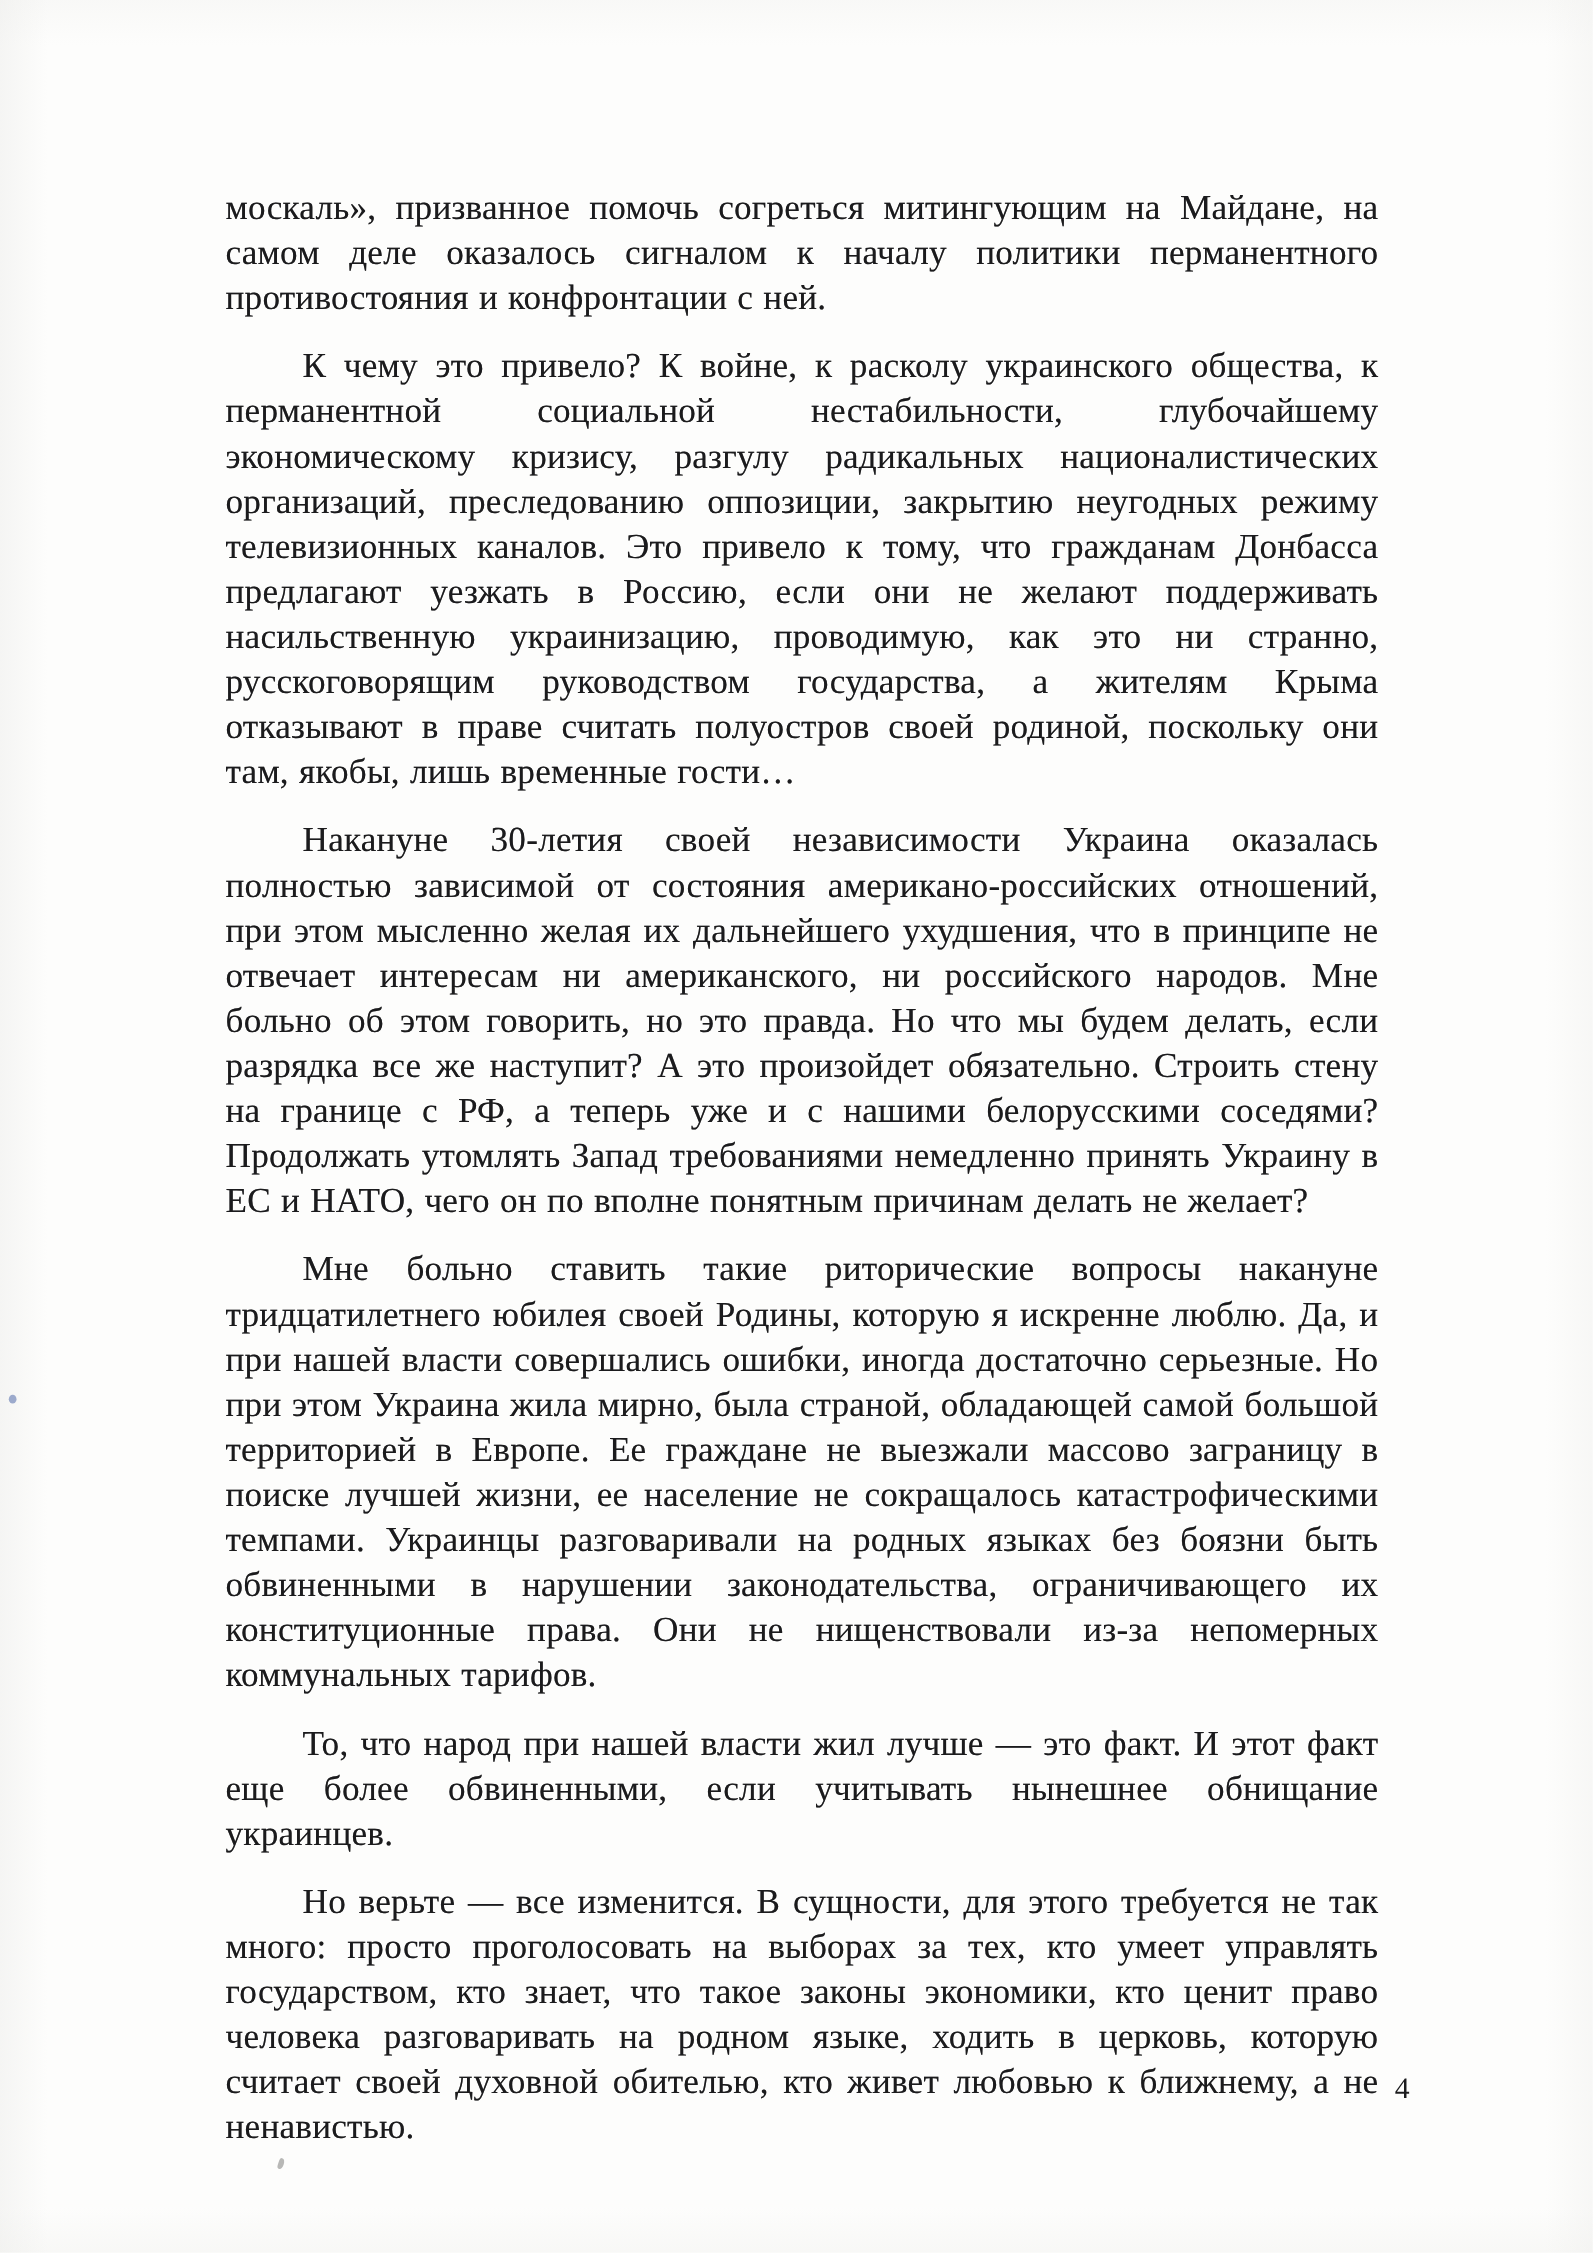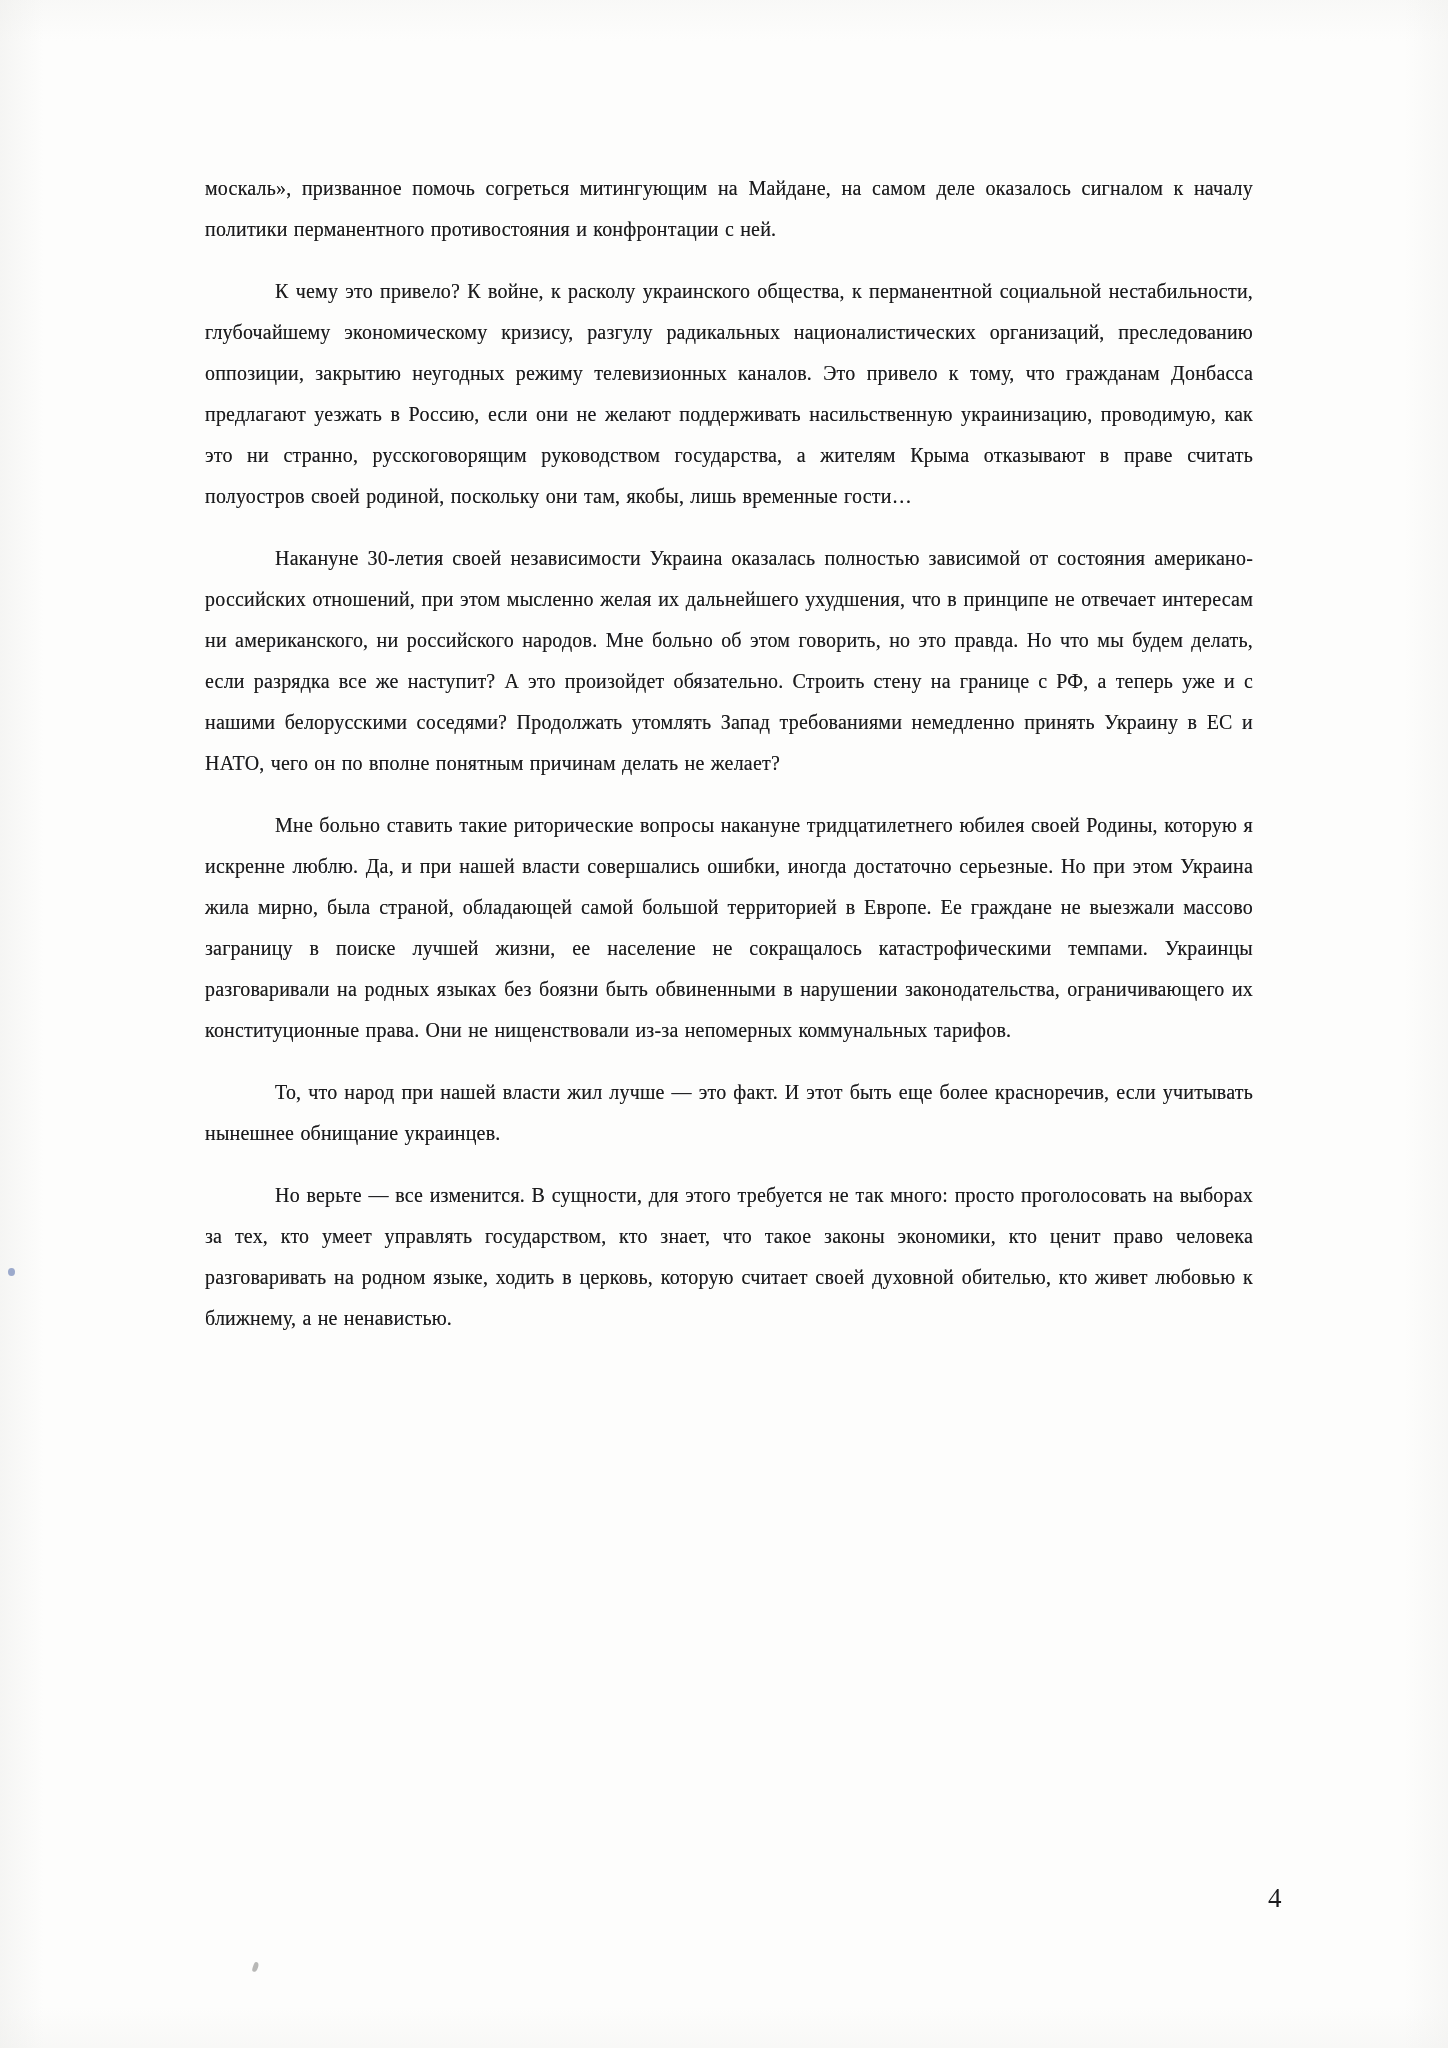--- a/index.html
+++ b/index.html
@@ -21,21 +21,21 @@
     inset: 0;
     background:
       linear-gradient(90deg, rgba(235,235,233,0.45) 0%, rgba(255,255,255,0) 3%, rgba(255,255,255,0) 97%, rgba(238,238,236,0.4) 100%),
       linear-gradient(180deg, rgba(240,240,238,0.35) 0%, rgba(255,255,255,0) 2%, rgba(255,255,255,0) 98%, rgba(238,238,236,0.35) 100%);
   }
   .content {
     position: absolute;
     left: 205px;
     top: 168px;
     width: 1048px;
-    font-size: 20px;
+    font-size: 32px;
     line-height: 41px;
     text-align: justify;
     letter-spacing: 0.2px;
     word-spacing: 1px;
   }
   .para {
     margin: 0 0 21px 0;
     text-indent: 70px;
     
     text-shadow: 0 0 0.4px rgba(20,20,20,0.55);
@@ -75,21 +75,21 @@
 </style>
 </head>
 <body>
 
 <div class="page">
   <div class="content">
     <p class="para no-indent">москаль», призванное помочь согреться митингующим на Майдане, на самом деле оказалось сигналом к началу политики перманентного противостояния и конфронтации с ней.</p>
     <p class="para">К чему это привело? К войне, к расколу украинского общества, к перманентной социальной нестабильности, глубочайшему экономическому кризису, разгулу радикальных националистических организаций, преследованию оппозиции, закрытию неугодных режиму телевизионных каналов. Это привело к тому, что гражданам Донбасса предлагают уезжать в Россию, если они не желают поддерживать насильственную украинизацию, проводимую, как это ни странно, русскоговорящим руководством государства, а жителям Крыма отказывают в праве считать полуостров своей родиной, поскольку они там, якобы, лишь временные гости…</p>
     <p class="para">Накануне 30-летия своей независимости Украина оказалась полностью зависимой от состояния американо-российских отношений, при этом мысленно желая их дальнейшего ухудшения, что в принципе не отвечает интересам ни американского, ни российского народов. Мне больно об этом говорить, но это правда. Но что мы будем делать, если разрядка все же наступит? А это произойдет обязательно. Строить стену на границе с РФ, а теперь уже и с нашими белорусскими соседями? Продолжать утомлять Запад требованиями немедленно принять Украину в ЕС и НАТО, чего он по вполне понятным причинам делать не желает?</p>
     <p class="para">Мне больно ставить такие риторические вопросы накануне тридцатилетнего юбилея своей Родины, которую я искренне люблю. Да, и при нашей власти совершались ошибки, иногда достаточно серьезные. Но при этом Украина жила мирно, была страной, обладающей самой большой территорией в Европе. Ее граждане не выезжали массово заграницу в поиске лучшей жизни, ее население не сокращалось катастрофическими темпами. Украинцы разговаривали на родных языках без боязни быть обвиненными в нарушении законодательства, ограничивающего их конституционные права. Они не нищенствовали из-за непомерных коммунальных тарифов.</p>
-    <p class="para">То, что народ при нашей власти жил лучше — это факт. И этот быть еще более красноречив, если учитывать нынешнее обнищание украинцев.</p>
+    <p class="para">То, что народ при нашей власти жил лучше — это факт. И этот факт еще более обвиненными, если учитывать нынешнее обнищание украинцев.</p>
     <p class="para">Но верьте — все изменится. В сущности, для этого требуется не так много: просто проголосовать на выборах за тех, кто умеет управлять государством, кто знает, что такое законы экономики, кто ценит право человека разговаривать на родном языке, ходить в церковь, которую считает своей духовной обителью, кто живет любовью к ближнему, а не ненавистью.</p>
   </div>
 
   <div class="page-number">4</div>
 
   <div class="speck-blue"></div>
   <div class="speck-gray"></div>
 </div>
 
 </body></html>

